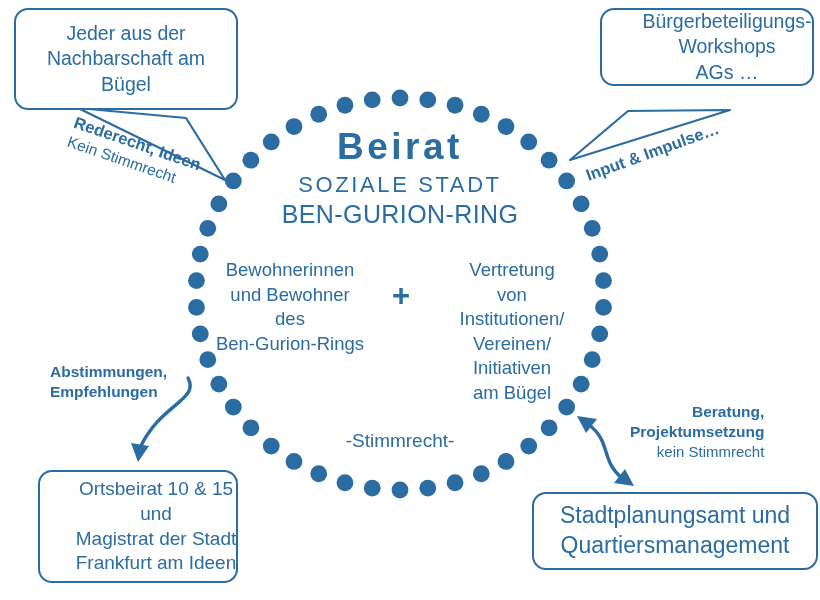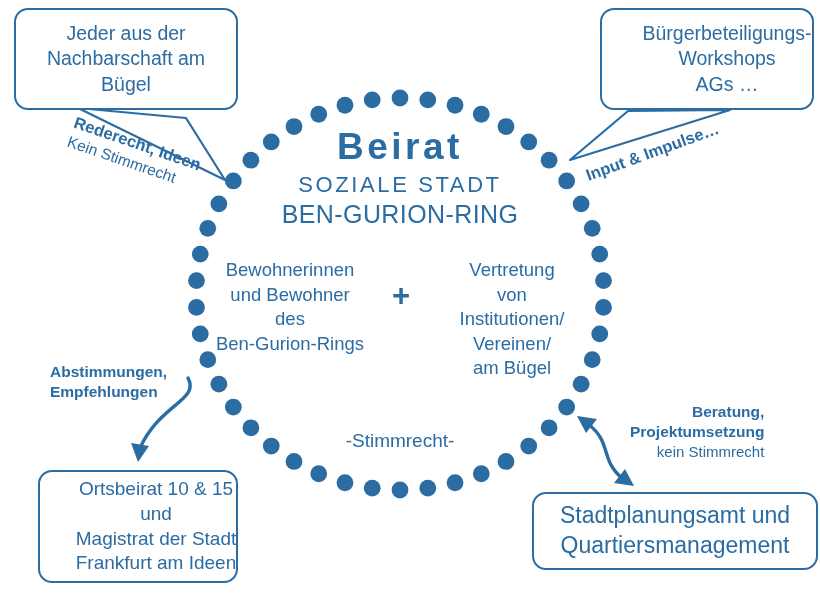--- a/index.html
+++ b/index.html
@@ -41,21 +41,21 @@
   }
   .bubble .line { display: block; white-space: nowrap; }
 
   #bubble-neighbourhood {
     left: 14px; top: 8px;
     width: 224px; height: 102px;
     font-size: 19.5px;
   }
   #bubble-participation {
     left: 600px; top: 8px;
-    width: 214px; height: 102px;
+    width: 214px; height: 78px;
     font-size: 19.5px;
     padding-left: 40px;
   }
   #box-local-council {
     left: 38px; top: 470px;
     width: 200px; height: 113px;
     font-size: 19px;
     padding-left: 36px;
   }
   #box-city-planning {
@@ -278,20 +278,21 @@
       <span class="line">und Bewohner</span>
       <span class="line">des</span>
       <span class="line">Ben-Gurion-Rings</span>
     </div>
     <div id="plus-sign">+</div>
     <div class="centre-col">
       <span class="line">Vertretung</span>
       <span class="line">von</span>
       <span class="line">Institutionen/</span>
       <span class="line">Vereinen/</span>
+      <span class="line">Initiativen</span>
       <span class="line">am Bügel</span>
     </div>
   </div>
 
   <div id="voting-right">-Stimmrecht-</div>
 
   <div class="rot-label" id="label-speaking-rights">
     <span class="l1">Rederecht, Ideen</span>
     <span class="l2">Kein Stimmrecht</span>
   </div>

